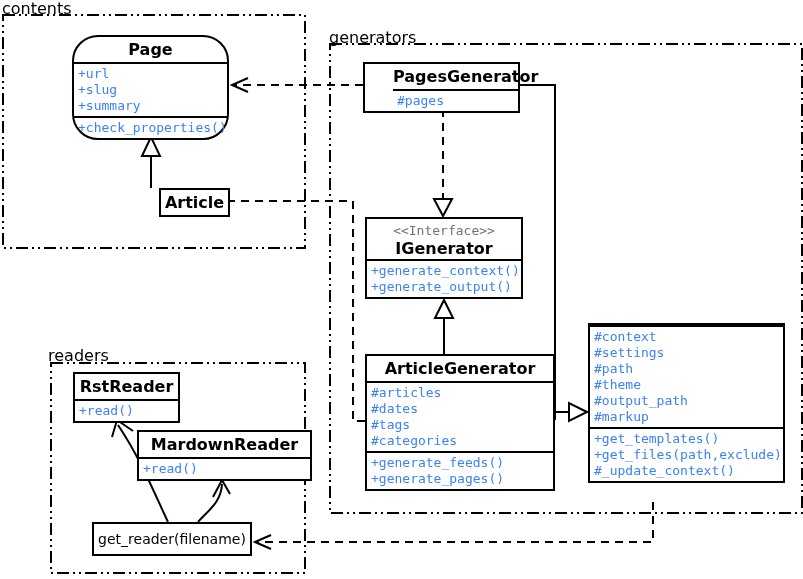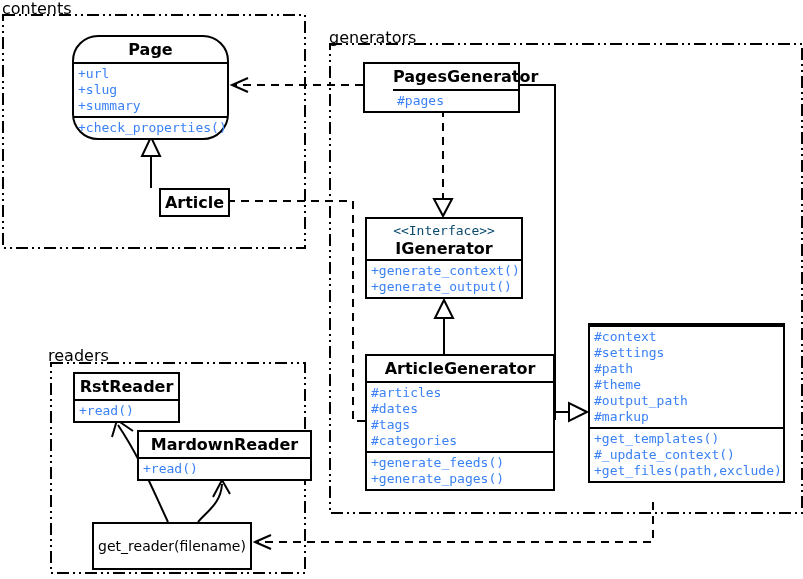--- a/index.html
+++ b/index.html
@@ -18,21 +18,21 @@
     border:2px solid #000000; box-sizing:border-box;
   }
   .uml .name {
     font:bold 16px "DejaVu Sans", sans-serif;
     text-align:center; line-height:25px; white-space:nowrap;
     color:#000;
   }
   .uml .stereo {
     font:13px "DejaVu Sans Mono", monospace;
     text-align:center; line-height:15px; padding-top:4px;
-    white-space:nowrap; color:#0c4a6e;
+    white-space:nowrap; color:#737373;
   }
   .uml.iface .name { line-height:21px; }
   .uml .sec {
     border-top:2px solid #000000;
     padding:2px 2px 2px 4px;
     font:13px "DejaVu Sans Mono", monospace;
     line-height:16px; white-space:nowrap; color:#3b82f6;
     overflow:visible;
   }
   .uml .row { white-space:nowrap; }
@@ -140,36 +140,36 @@
     <div class="sec">
       <div class="row">#context</div>
       <div class="row">#settings</div>
       <div class="row">#path</div>
       <div class="row">#theme</div>
       <div class="row">#output_path</div>
       <div class="row">#markup</div>
     </div>
     <div class="sec">
       <div class="row">+get_templates()</div>
+      <div class="row">+get_files(path,exclude)</div>
       <div class="row">#_update_context()</div>
-      <div class="row">+get_files(path,exclude)</div>
     </div>
   </div>
 
   <div class="uml" style="left:73px; top:372px; width:107px;">
     <div class="name">RstReader</div>
     <div class="sec">
       <div class="row">+read()</div>
     </div>
   </div>
 
   <div class="uml" style="left:137px; top:430px; width:175px;">
     <div class="name">MardownReader</div>
     <div class="sec">
       <div class="row">+read()</div>
     </div>
   </div>
 
-  <div class="plainbox" style="left:92px; top:522px; width:160px; height:48px;">
+  <div class="plainbox" style="left:92px; top:522px; width:160px; height:34px;">
     <span>get_reader(filename)</span>
   </div>
 
 </div>
 
 </body></html>

